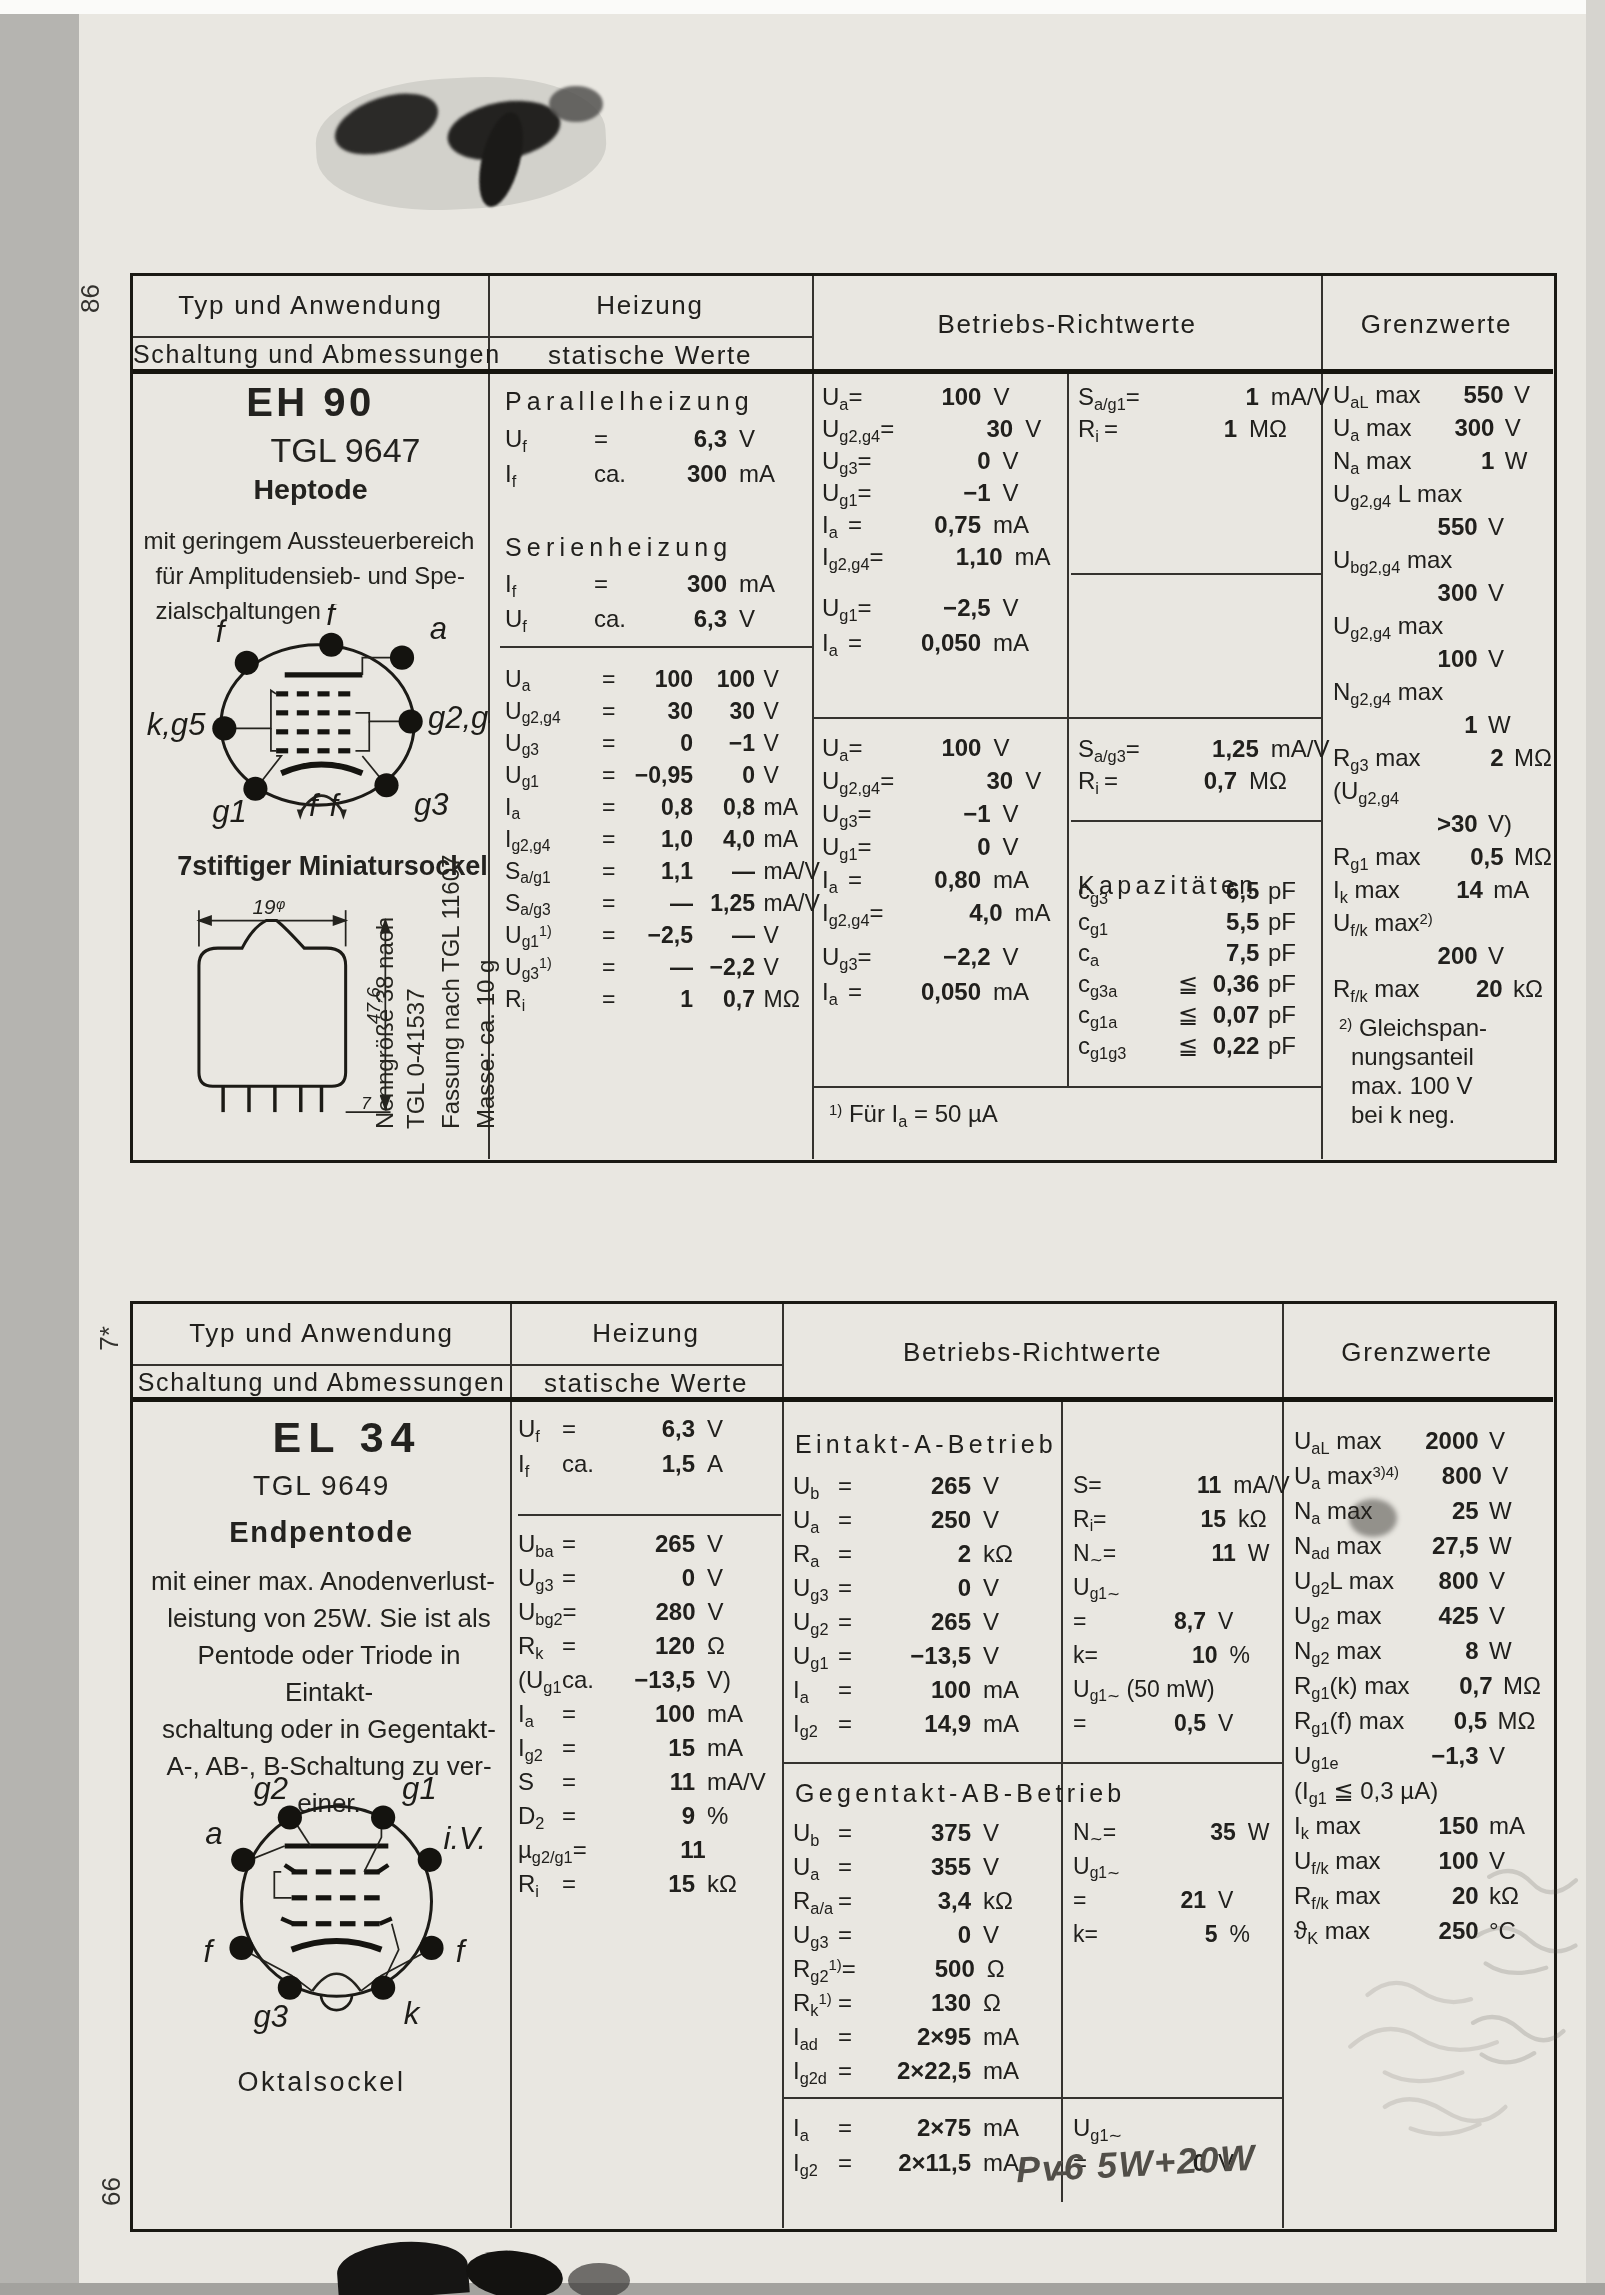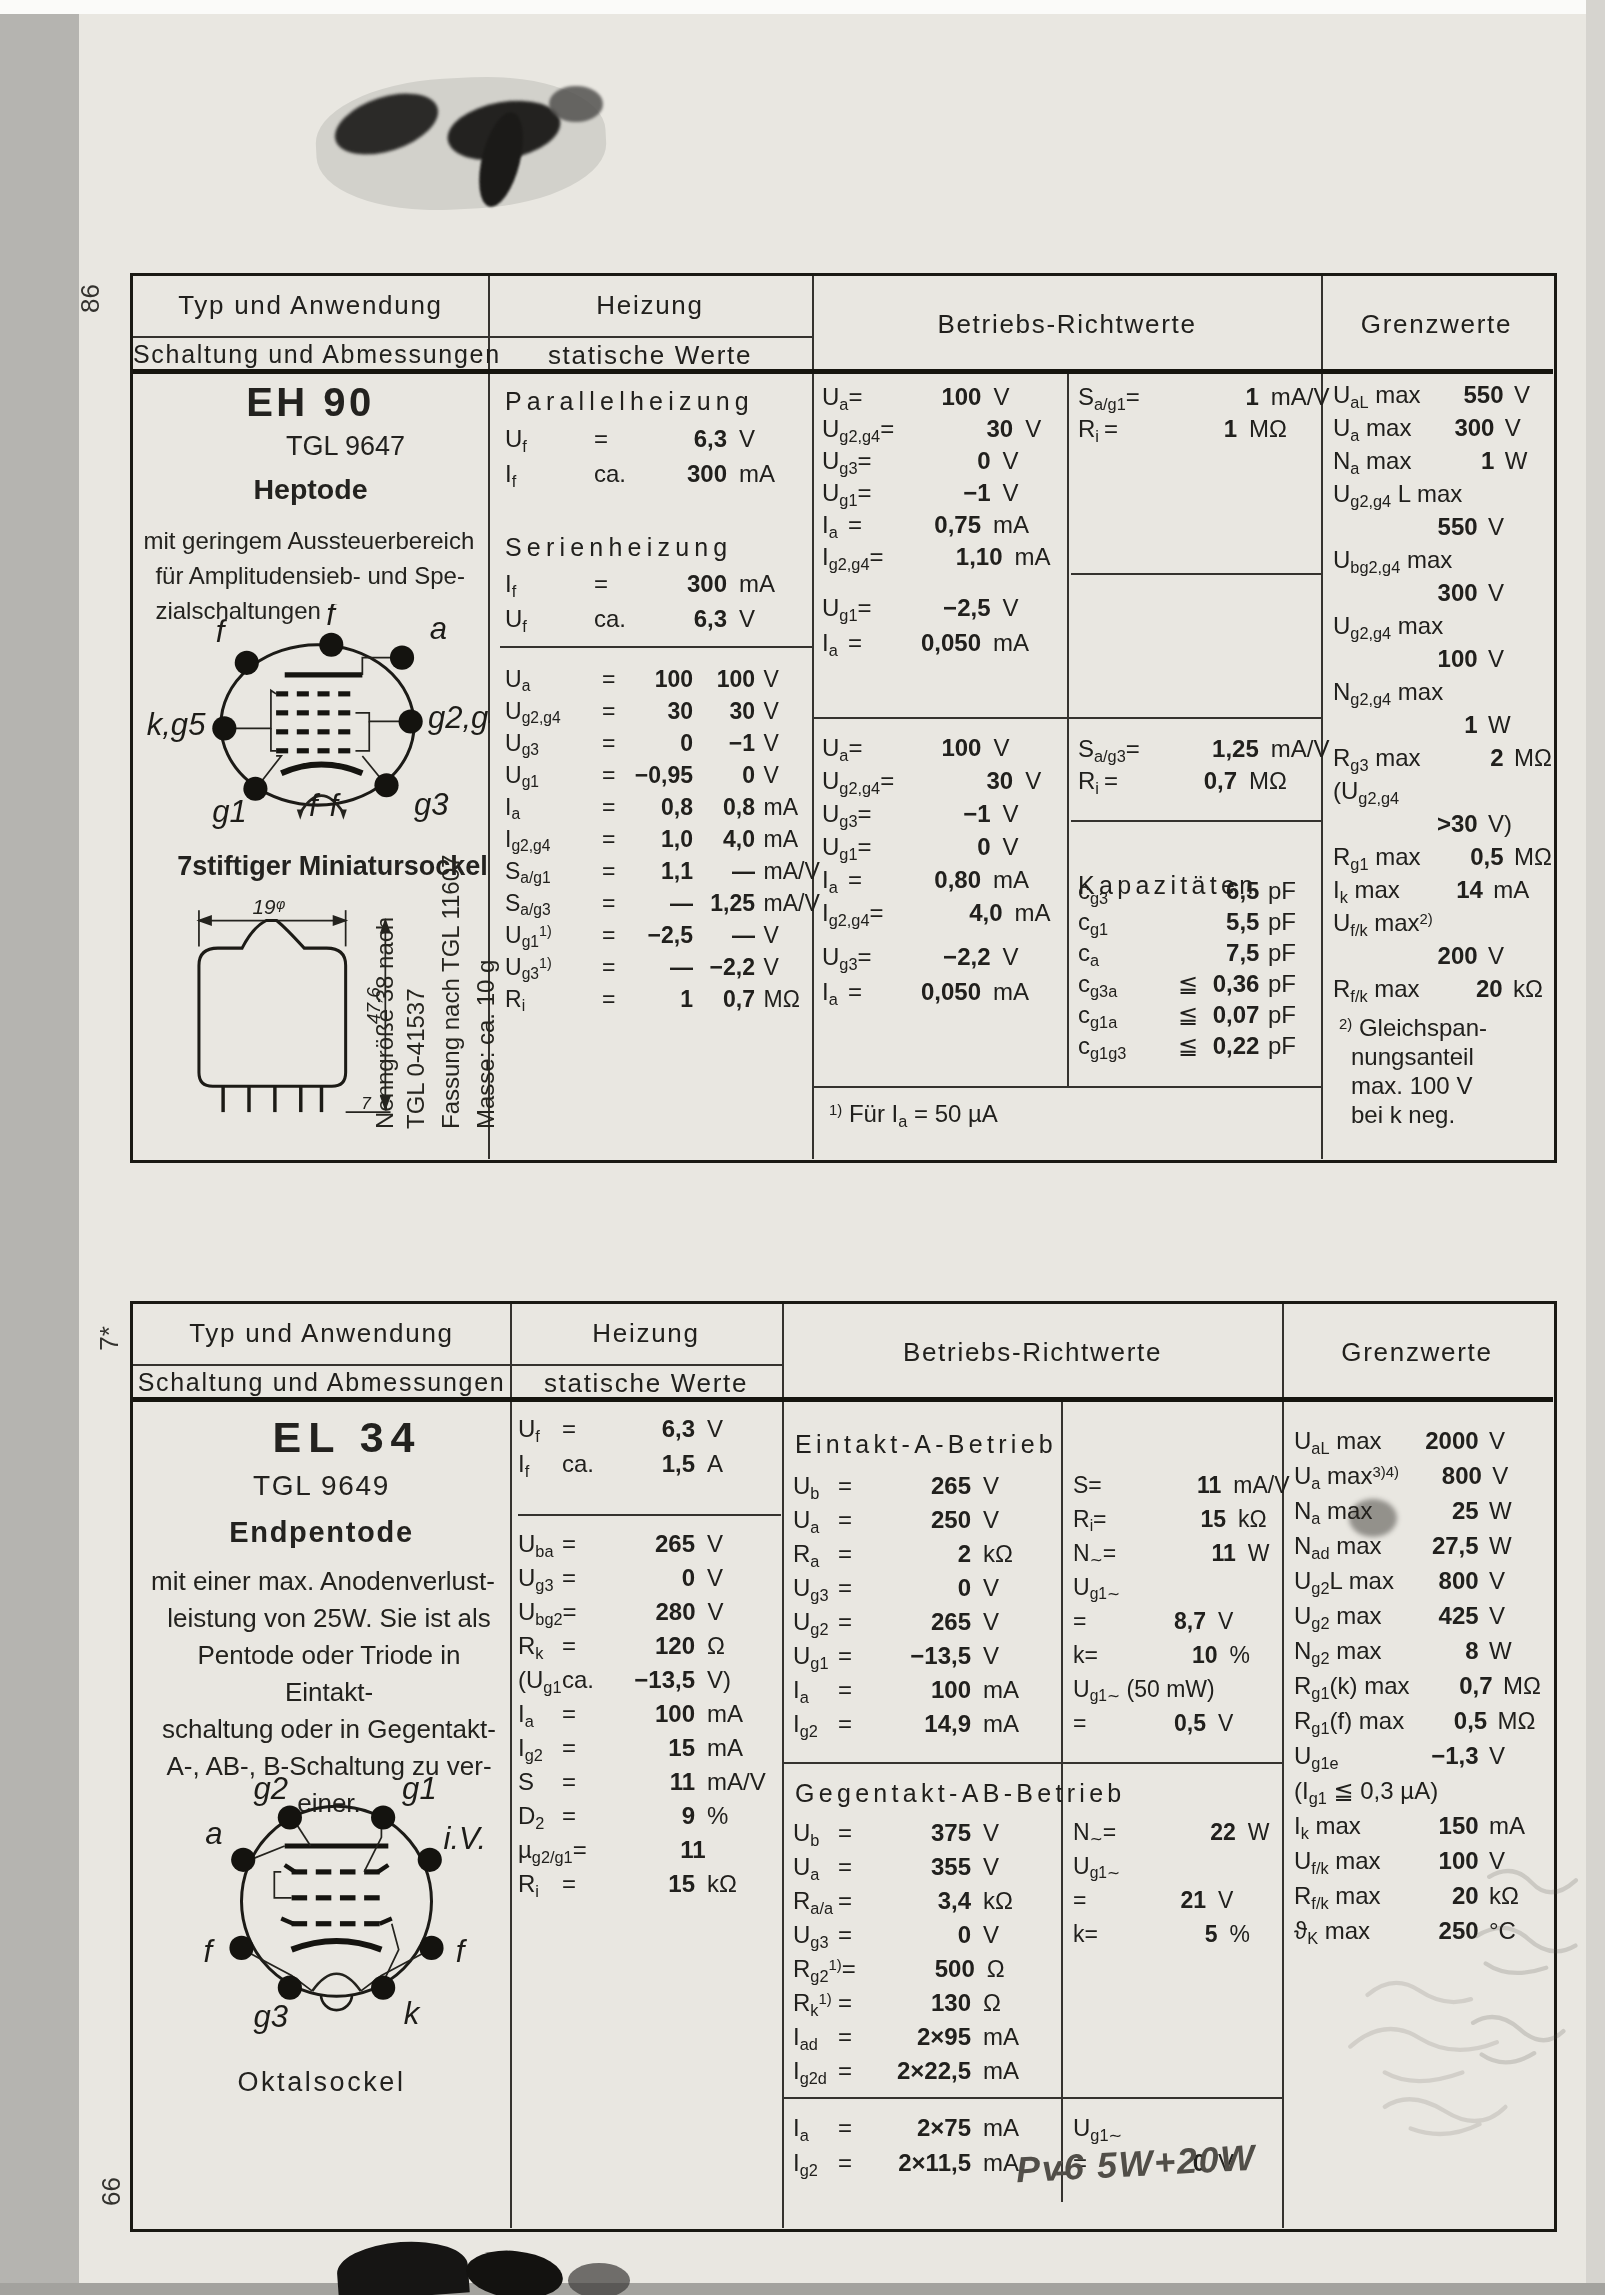--- a/index.html
+++ b/index.html
@@ -78,21 +78,21 @@
   <div class="hl" style="left:679px;top:810px;width:510px;"></div>
 
   <div class="hdr" style="left:0;top:14px;width:355px;">Typ und Anwendung</div>
   <div class="hdr" style="left:0;top:64px;width:355px;font-size:25px;">Schaltung und Abmessungen</div>
   <div class="hdr" style="left:355px;top:14px;width:324px;">Heizung</div>
   <div class="hdr" style="left:355px;top:64px;width:324px;">statische Werte</div>
   <div class="hdr" style="left:679px;top:33px;width:510px;">Betriebs-Richtwerte</div>
   <div class="hdr" style="left:1188px;top:33px;width:231px;">Grenzwerte</div>
 
   <div class="title" style="left:0;top:104px;width:355px;font-size:40px;letter-spacing:3.5px;">EH 90</div>
-  <div class="title" style="left:0;top:155px;width:425px;font-size:27px;font-weight:400;">TGL 9647</div>
+  <div class="title" style="left:0;top:155px;width:425px;font-size:34px;font-weight:400;">TGL 9647</div>
   <div class="title" style="left:0;top:197px;width:355px;font-size:28.5px;">Heptode</div>
   <div class="desc note" style="left:10.4px;top:247px;width:340px;line-height:35px;">
       <div class="line">mit geringem Aussteuerbereich</div>
       <div class="line">für Amplitudensieb- und Spe-</div>
       <div class="line">zialschaltungen</div>
     </div>
 
   <svg style="position:absolute;left:12px;top:328px;" width="345" height="247" viewBox="0 0 400 286">
     <ellipse cx="200" cy="140" rx="112" ry="93" fill="none" stroke="#1c1b17" stroke-width="3.5"></ellipse>
 
@@ -874,21 +874,21 @@
         <span class="c-l">I<sub>g2d</sub></span>
         <span class="c-e">=</span>
         <span class="c-v">2×22,5</span>
         <span class="c-u">mA</span>
       </div>
     </div>
   <div class="rows h39" style="left:940px;top:515px;width:206px;font-size:23px;">
       <div class="trow">
         <span class="c-l">N<sub>∼</sub></span>
         <span class="c-e">=</span>
-        <span class="c-v">22</span>
+        <span class="c-v">35</span>
         <span class="c-u">W</span>
       </div>
       <div class="trow">
         <span class="c-l">U<sub>g1∼</sub></span>
       </div>
       <div class="trow">
         <span class="c-l"></span>
         <span class="c-e">=</span>
         <span class="c-v">21</span>
         <span class="c-u">V</span>

